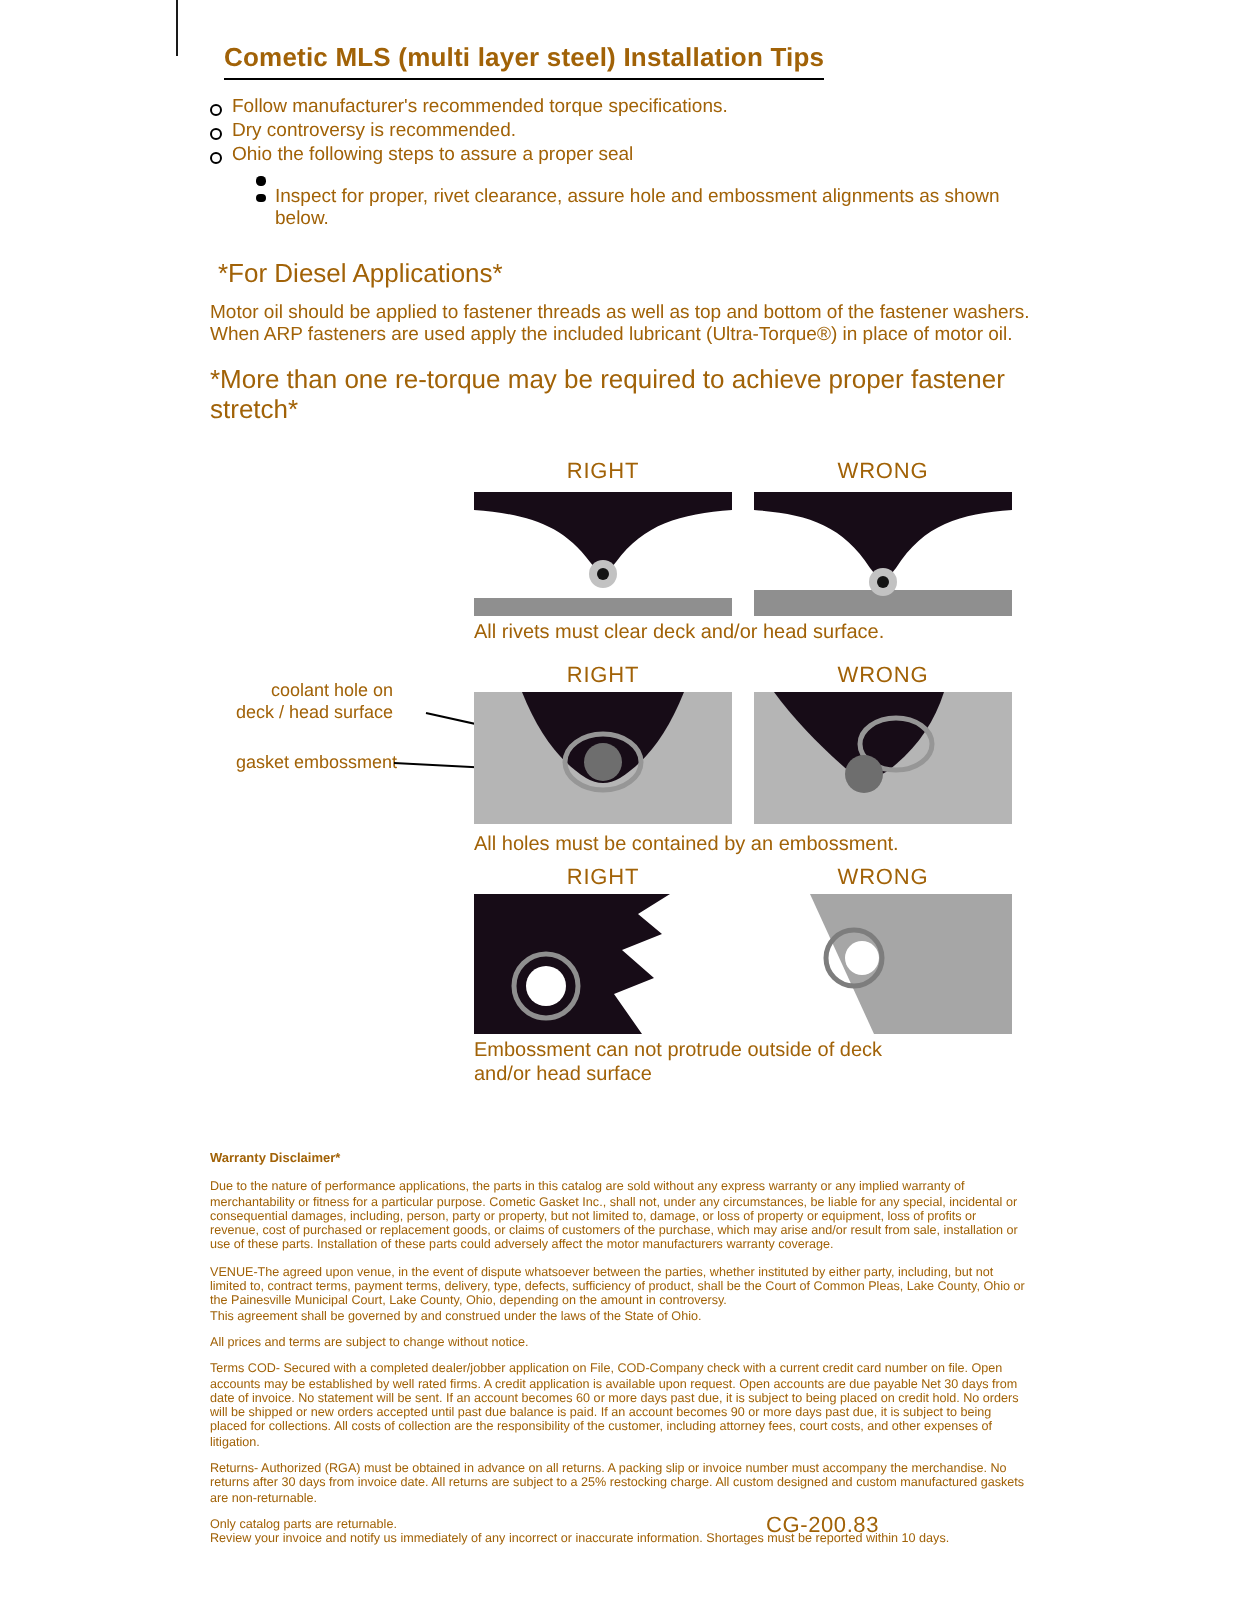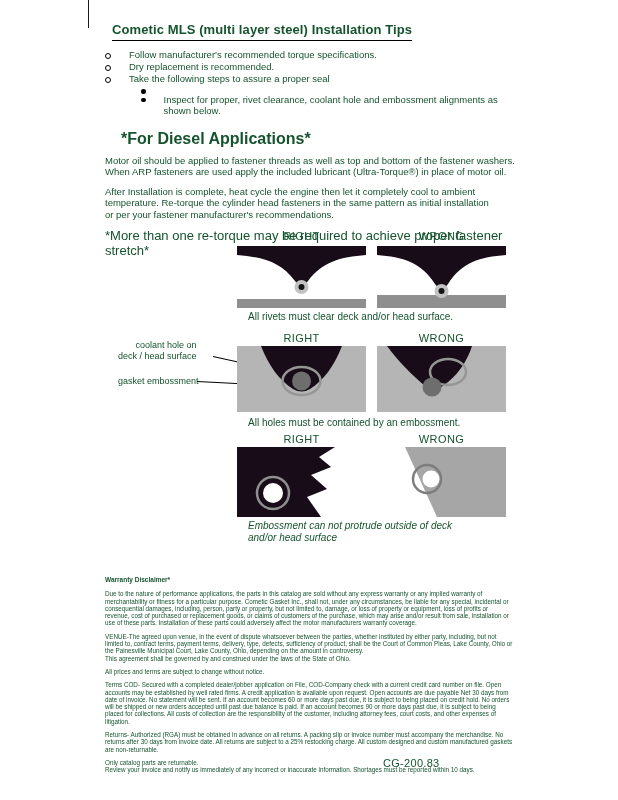--- a/index.html
+++ b/index.html
@@ -1,30 +1,30 @@
 <!DOCTYPE html>
 <html><head>
 <meta charset="utf-8">
 <style>
   html,body{margin:0;padding:0;background:#ffffff;}
-  .page{position:relative;width:618px;height:800px;background:#ffffff;font-family:"Liberation Sans",sans-serif;color:#14532d;overflow:hidden;}
+  .page{position:relative;width:618px;height:800px;background:#ffffff;font-family:"Liberation Sans",sans-serif;color:#a16207;overflow:hidden;}
   .crop-mark{position:absolute;left:88px;top:0;width:1px;height:28px;background:#1a1a1a;}
   .content{position:absolute;left:105px;top:20px;width:414px;}
   .title{display:inline-block;margin:0 0 9px 7px;font-size:13px;font-weight:bold;border-bottom:1.5px solid #000;padding-bottom:3px;letter-spacing:0.1px;}
-  .tip{display:flex;gap:18px;align-items:flex-start;margin-bottom:1.5px;font-size:9.5px;line-height:10.5px;}
+  .tip{display:flex;gap:5px;align-items:flex-start;margin-bottom:1.5px;font-size:9.5px;line-height:10.5px;}
   .b-circle{flex:none;width:4px;height:4px;border:1px solid #000;border-radius:50%;margin-top:2.5px;}
   .b-dot{flex:none;width:4.5px;height:4.5px;background:#000;border-radius:50%;margin-top:2.5px;}
   .sub{margin-left:12px;margin-top:2px;}
-  .diesel-heading{font-size:16px;font-weight:bold;margin:12px 0 7px 16px;}
+  .diesel-heading{font-size:13px;font-weight:normal;margin:12px 0 7px 4px;}
   .para{font-size:9.5px;line-height:11.5px;white-space:pre-line;margin:0 4px 8px 0;}
   .note{font-size:13px;margin-top:4px;}
   .diagrams{position:absolute;left:0;top:230px;width:618px;height:340px;}
   .dlabel{position:absolute;width:129px;text-align:center;font-size:11px;letter-spacing:0.4px;}
   .dimg{position:absolute;width:129px;display:block;}
-  .caption{position:absolute;left:248px;font-size:10px;line-height:11.5px;white-space:pre-line;}
+  .caption{position:absolute;left:237px;font-size:10px;line-height:11.5px;white-space:pre-line;}
   .ann{position:absolute;font-size:9px;line-height:10.5px;white-space:pre-line;text-align:right;}
   .ann-line{position:absolute;height:1px;background:#000;transform-origin:0 50%;}
   .legal{position:absolute;left:105px;top:576px;width:409px;font-size:6.3px;line-height:7.3px;}
   .legal-heading{font-weight:bold;margin-bottom:7px;font-size:6.5px;}
   .legal p{margin:0 0 6px 0;white-space:pre-line;}
   .footer{position:absolute;left:383px;top:757px;font-size:11px;letter-spacing:0.3px;}
 </style>
 </head>
 <body>
 
@@ -34,45 +34,42 @@
   <div class="content">
     <h1 class="title">Cometic MLS (multi layer steel) Installation Tips</h1>
 
     <div>
       <div class="tip">
         <span class="b-circle"></span>
         <span>Follow manufacturer's recommended torque specifications.</span>
       </div>
       <div class="tip">
         <span class="b-circle"></span>
-        <span>Dry replacement is recommended.</span>
+        <span>Dry controversy is recommended.</span>
       </div>
       <div class="tip">
         <span class="b-circle"></span>
         <div>
-          <div>Take the following steps to assure a proper seal</div>
+          <div>Ohio the following steps to assure a proper seal</div>
           <div class="sub">
             <div class="tip">
               <span class="b-dot"></span>
             </div>
             <div class="tip">
               <span class="b-dot"></span>
-              <span>Inspect for proper, rivet clearance, coolant hole and embossment alignments as shown below.</span>
+              <span>Inspect for proper, rivet clearance, assure hole and embossment alignments as shown below.</span>
             </div>
           </div>
         </div>
       </div>
     </div>
 
     <div class="diesel-heading">*For Diesel Applications*</div>
     <div class="para">Motor oil should be applied to fastener threads as well as top and bottom of the fastener washers.
 When ARP fasteners are used apply the included lubricant (Ultra-Torque®) in place of motor oil.</div>
-    <div class="para">After Installation is complete, heat cycle the engine then let it completely cool to ambient
-temperature. Re-torque the cylinder head fasteners in the same pattern as initial installation
-or per your fastener manufacturer's recommendations.</div>
     <div class="note">*More than one re-torque may be required to achieve proper fastener stretch*</div>
   </div>
 
   <div class="diagrams">
 
     <div class="dlabel" style="left:237px;top:0;">RIGHT</div>
     <div class="dlabel" style="left:377px;top:0;">WRONG</div>
     <svg class="dimg" style="left:237px;top:16px;" viewBox="0 0 129 62">
       <rect width="129" height="62" fill="#ffffff"></rect>
       <rect y="53" width="129" height="9" fill="#8f8f8f"></rect>
@@ -118,21 +115,21 @@
       <circle cx="36" cy="46" r="16" fill="none" stroke="#8f8f8f" stroke-width="2.5"></circle>
       <circle cx="36" cy="46" r="10" fill="#ffffff"></circle>
     </svg>
     <svg class="dimg" style="left:377px;top:217px;" viewBox="0 0 129 70">
       <rect width="129" height="70" fill="#ffffff"></rect>
       <path d="M28,0 H129 V70 H60 Z" fill="#a6a6a6"></path>
       <circle cx="50" cy="32" r="14" fill="none" stroke="#7d7d7d" stroke-width="2.5"></circle>
       <circle cx="54" cy="32" r="8.5" fill="#ffffff"></circle>
       <circle cx="42" cy="56" r="4" fill="#ffffff"></circle>
     </svg>
-    <div class="caption" style="top:290px;font-style:italic;">Embossment can not protrude outside of deck
+    <div class="caption" style="top:290px;">Embossment can not protrude outside of deck
 and/or head surface</div>
   </div>
 
   <div class="legal">
     <div class="legal-heading">Warranty Disclaimer*</div>
     <p>Due to the nature of performance applications, the parts in this catalog are sold without any express warranty or any implied warranty of merchantability or fitness for a particular purpose.  Cometic Gasket Inc., shall not, under any circumstances, be liable for any special, incidental or consequential damages, including, person, party or property, but not limited to, damage, or loss of property or equipment, loss of profits or revenue, cost of purchased or replacement goods, or claims of customers of the purchase, which may arise and/or result from sale, installation or use of these parts.  Installation of these parts could adversely affect the motor manufacturers warranty coverage.</p>
     <p>VENUE-The agreed upon venue, in the event of dispute whatsoever between the parties, whether instituted by either party, including, but not limited to, contract terms, payment terms, delivery, type, defects, sufficiency of product, shall be the Court of Common Pleas, Lake County, Ohio or the Painesville Municipal Court, Lake County, Ohio, depending on the amount in controversy.
 This agreement shall be governed by and construed under the laws of the State of Ohio.</p>
     <p>All prices and terms are subject to change without notice.</p>
     <p>Terms COD- Secured with a completed dealer/jobber application on File, COD-Company check with a current credit card number on file.  Open accounts may be established by well rated firms.  A credit application is available upon request.  Open accounts are due payable Net 30 days from date of invoice.  No statement will be sent.  If an account becomes 60 or more days past due, it is subject to being placed on credit hold.  No orders will be shipped or new orders accepted until past due balance is paid.  If an account becomes 90 or more days past due, it is subject to being placed for collections.  All costs of collection are the responsibility of the customer, including attorney fees, court costs, and other expenses of litigation.</p>

